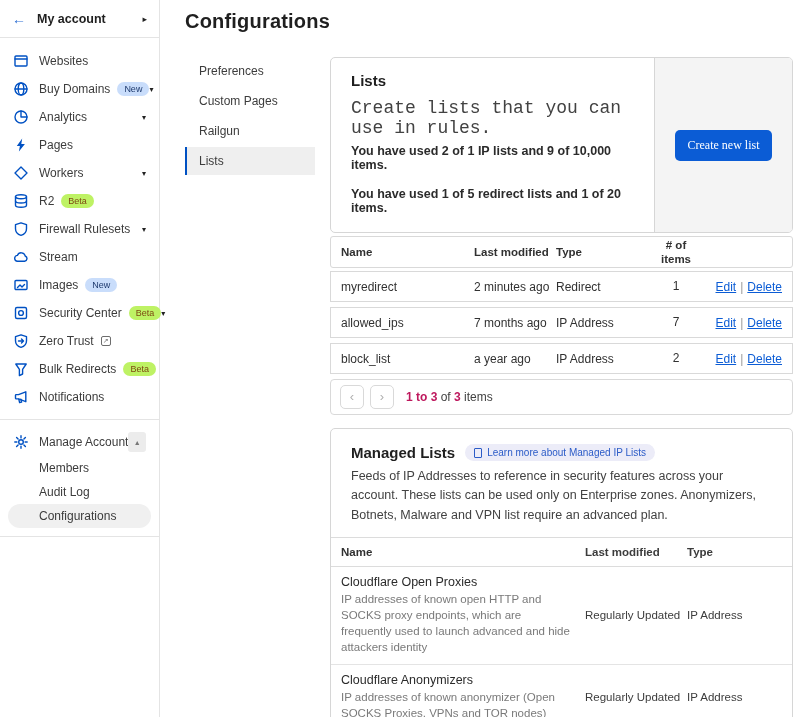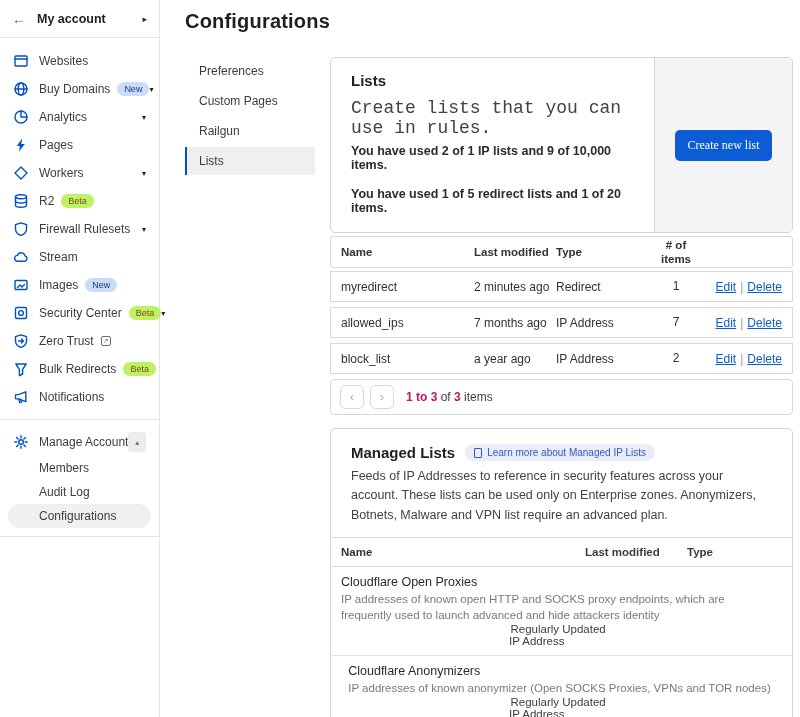--- a/index.html
+++ b/index.html
@@ -74,21 +74,21 @@
   .managed-card { border:1px solid #d6d6d6; border-radius:5px; margin-top:13px; overflow:hidden; }
   .managed-head { padding:15px 20px 12px; }
   .managed-title-row { display:flex; align-items:flex-start; margin-bottom:6px; }
   .pill-link { margin-left:10px; display:flex; align-items:center; background:#ececf8; border-radius:10px;
                padding:3px 9px; font-size:10px; color:#2b5bc7; cursor:pointer; }
   .pill-doc { margin-right:5px; font-size:9px; color:#2b5bc7; width:8px; height:10px; border:1px solid #2b5bc7;
               border-radius:1px; display:inline-block; }
   .managed-desc { font-size:12.5px; color:#424242; line-height:1.55; max-width:445px; }
   .m-head { display:flex; align-items:center; border-top:1px solid #dcdcdc; border-bottom:1px solid #dcdcdc;
             min-height:30px; font-size:11.5px; font-weight:bold; }
-  .m-row { display:flex; align-items:center; border-top:1px solid #e4e4e4; padding:8px 0;flex-direction:column; }
+  .m-row { display:flex; align-items:center; border-top:1px solid #e4e4e4; padding:8px 0; }
   .m-row:first-of-type { border-top:none; }
   .m-name { flex:1; padding-left:10px; padding-right:14px; }
   .m-title { font-size:12.5px; color:#2b2b2b; margin-bottom:2px; }
   .m-desc { font-size:11.5px; color:#7a7a7a; line-height:1.4; }
   .m-lm { width:102px; min-width:102px; font-size:11.5px; color:#3c3c3c; }
   .m-type { width:105px; min-width:105px; font-size:11.5px; color:#3c3c3c; }
 </style>
 </head>
 <body>
 

